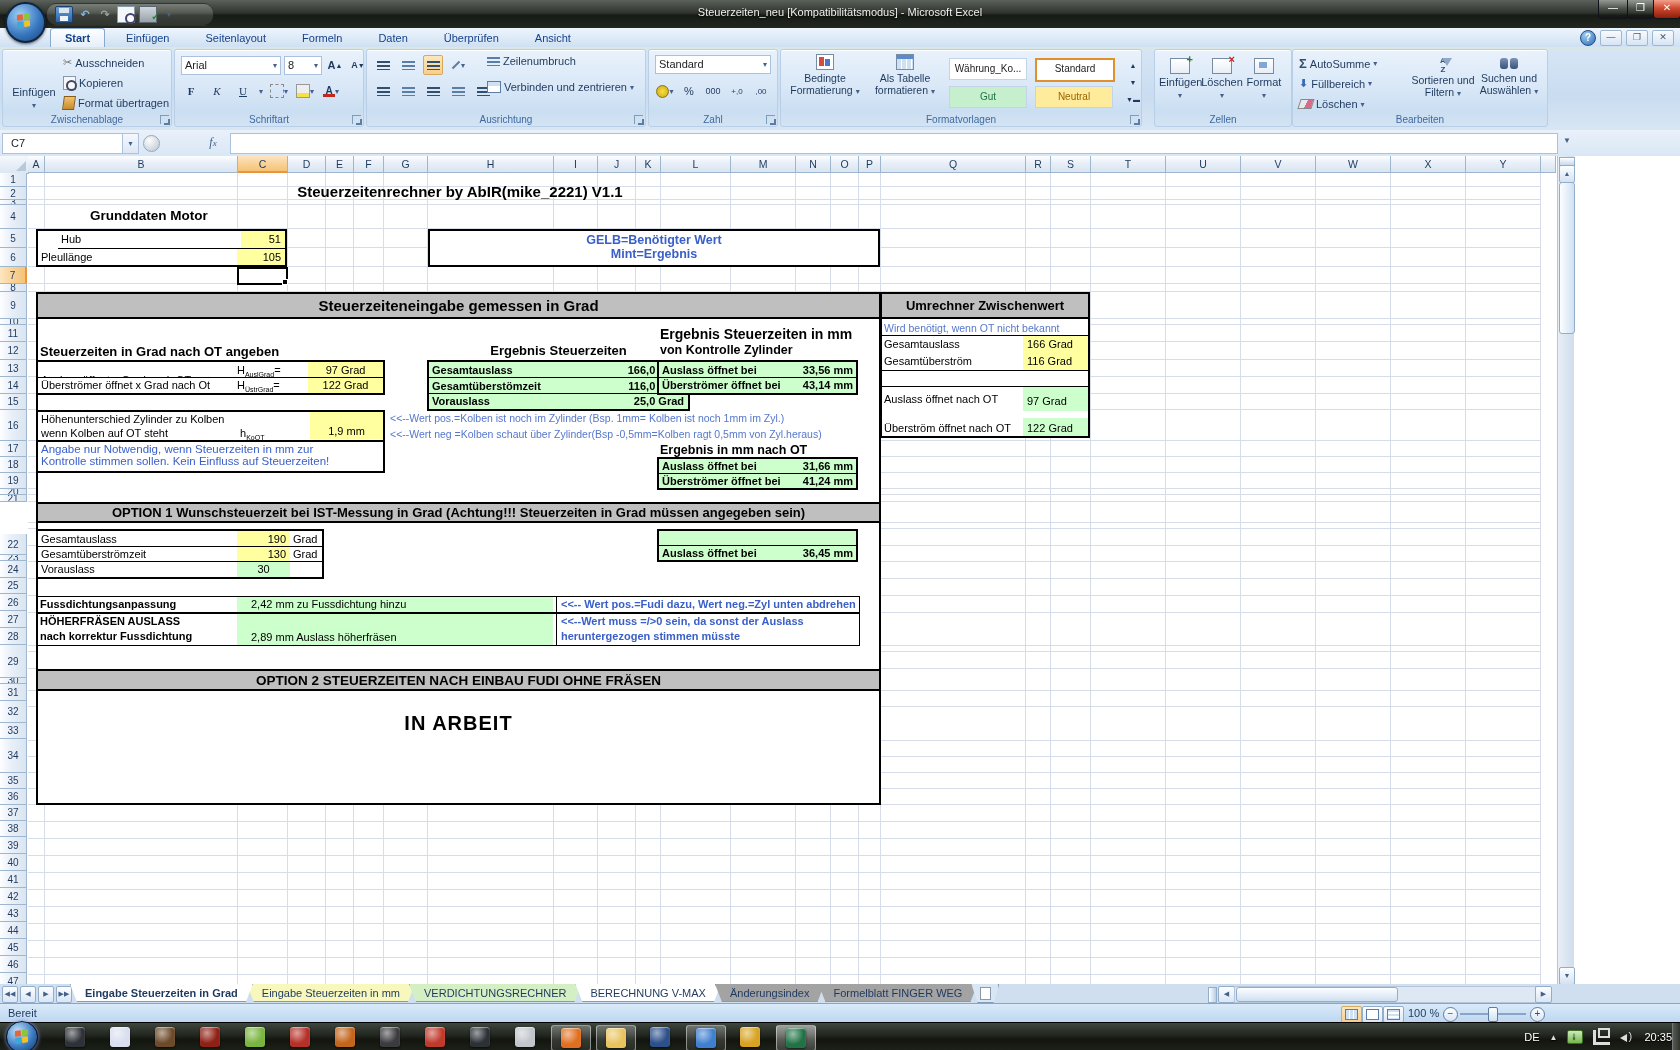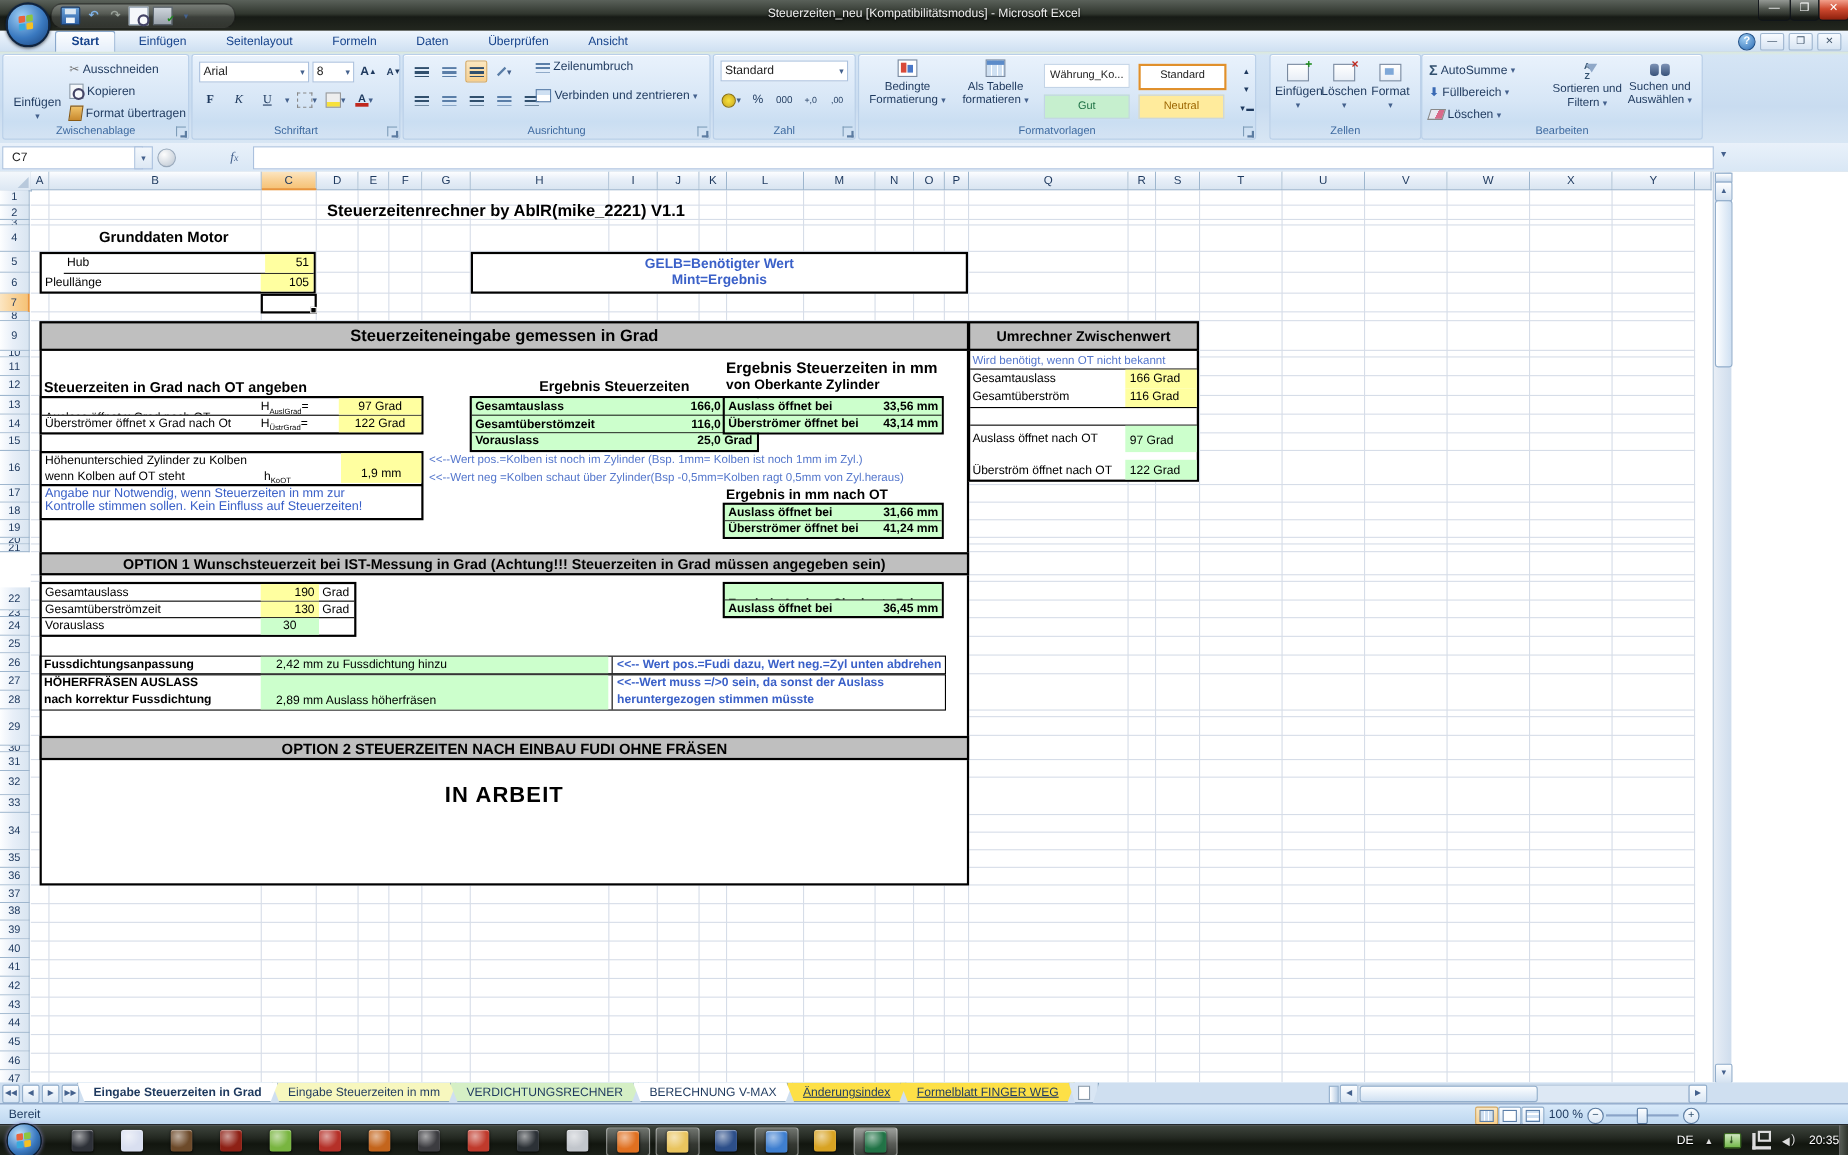--- a/index.html
+++ b/index.html
@@ -139,21 +139,21 @@
   #vsplit{position:absolute;left:1px;top:1px;width:14px;height:7px;background:linear-gradient(#fff,#c6d8ec);border:1px solid #93aecb;}
   
   #tabsrow{position:absolute;left:0;top:984px;width:1680px;height:19px;background:#cfdff0;border-bottom:1px solid #9eb6ce;}
   .navb{width:14px;height:15px;margin:2px 0 0 2px;float:left;background:linear-gradient(#fdfeff,#d9e6f4);
     border:1px solid #93aecb;border-radius:2px;color:#44618d;font-size:7px;text-align:center;line-height:14px;}
   .stab{float:left;height:18px;margin-left:-6px;padding:0 14px;line-height:18px;font-size:11px;color:#1e395e;
     border:1px solid #7f9db9;border-top:none;box-sizing:border-box;
     clip-path:polygon(0 0,100% 0,calc(100% - 7px) 100%,7px 100%);}
   .stab.active{background:#fff;font-weight:bold;z-index:5;position:relative;}
   .stab.yellow{background:#f7f7be;} .stab.green{background:#d5efc5;}
-  .stab.purple{background:#ffffff;} .stab.bluec{background:#fde047;text-decoration:underline;}
+  .stab.purple{background:#ffffff;} .stab.bluec{background:#a3a3a3;}
   #instab{float:left;width:26px;height:18px;margin-left:-6px;background:#d9e6f4;border:1px solid #7f9db9;border-top:none;
     clip-path:polygon(0 0,100% 0,calc(100% - 6px) 100%,6px 100%);position:relative;}
   #instab:after{content:"";position:absolute;left:8px;top:3px;width:9px;height:11px;background:#fff;border:1px solid #8899aa;}
   #hscroll{position:absolute;left:1218px;top:2px;width:334px;height:15px;}
   .harrow{position:absolute;top:0;width:15px;height:15px;background:linear-gradient(#fdfeff,#d9e6f4);
     border:1px solid #93aecb;border-radius:2px;color:#44618d;font-size:7px;text-align:center;line-height:14px;}
   #htrack{position:absolute;left:16px;right:16px;top:0;height:15px;background:#dde8f4;border:1px solid #b4c6da;}
   #hthumb{position:absolute;left:18px;top:1px;width:160px;height:13px;background:linear-gradient(#fdfeff,#cfe0f2);
     border:1px solid #93aecb;border-radius:3px;}
   #hsplit{position:absolute;left:-10px;top:1px;width:7px;height:14px;background:linear-gradient(90deg,#fff,#b8cde4);border:1px solid #93aecb;}
@@ -652,21 +652,21 @@
           <span class="tc" style="flex:1;padding:2px 0 0 3px;">Gesamtüberstömzeit</span>
           <span class="tc" style="width:92px;text-align:right;padding:2px 4px 0 0;">116,0  Grad</span>
         </div>
         <div class="tr green bold" style="height:15px;">
           <span class="tc" style="flex:1;padding:1px 0 0 3px;">Vorauslass</span>
           <span class="tc" style="width:92px;text-align:right;padding:1px 4px 0 0;">25,0  Grad</span>
         </div>
       </div>
 
       <div class="abs bold" style="left:660px;top:170px;font-size:14px;">Ergebnis Steuerzeiten in mm</div>
-      <div class="abs bold" style="left:660px;top:187px;font-size:12.5px;">von Oberkante Zylinder</div>
+      <div class="abs bold" style="left:660px;top:187px;font-size:12.5px;">von Kontrolle Zylinder</div>
       <div class="abs blk2" style="left:657px;top:204px;width:201px;height:35px;">
         <div class="tr green bold" style="height:16px;border-bottom:1px solid #000;">
           <span class="tc" style="flex:1;padding:2px 0 0 3px;">Auslass öffnet bei</span>
           <span class="tc" style="width:72px;text-align:right;padding:2px 3px 0 0;">33,56  mm</span>
         </div>
         <div class="tr green bold" style="height:15px;">
           <span class="tc" style="flex:1;padding:1px 0 0 3px;">Überströmer öffnet bei</span>
           <span class="tc" style="width:72px;text-align:right;padding:1px 3px 0 0;">43,14  mm</span>
         </div>
       </div>

